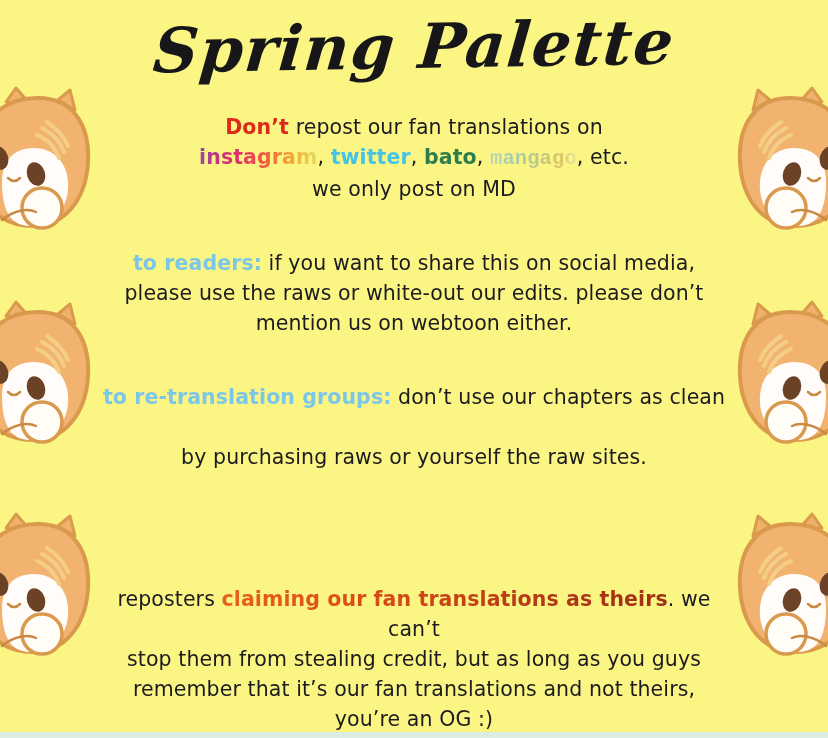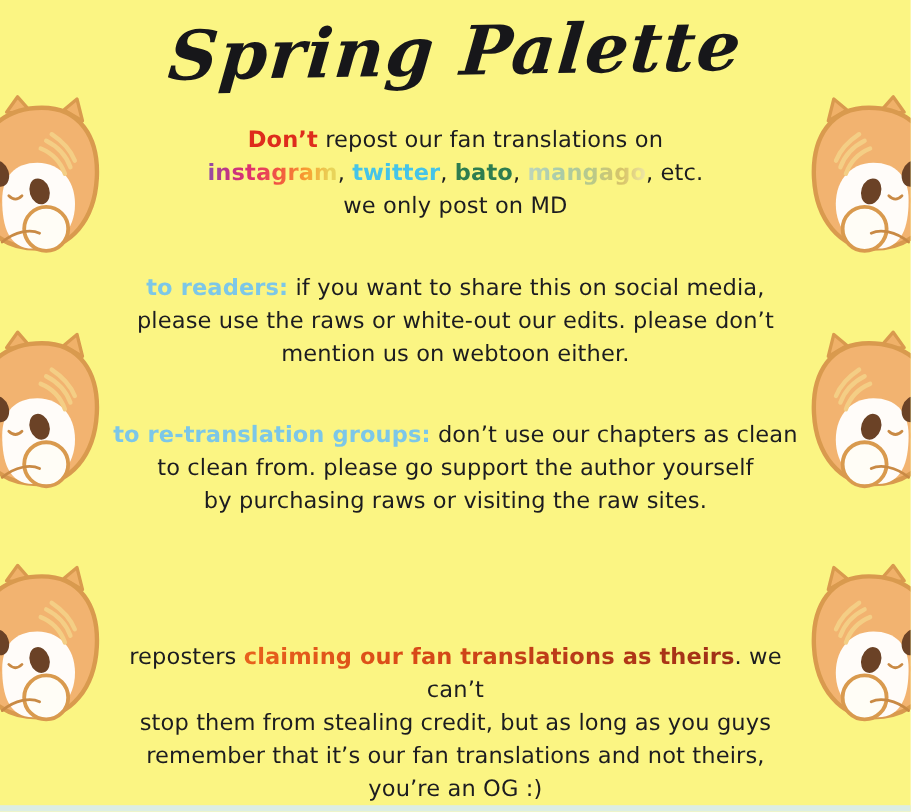--- a/index.html
+++ b/index.html
@@ -87,20 +87,21 @@
     -webkit-background-clip: text;
     color: transparent;
     -webkit-text-fill-color: transparent;
   }
   .ig {
     background-image: linear-gradient(95deg,#8E4FA8 0%,#C13584 16%,#E1306C 34%,#F2593F 56%,#F8A030 76%,#E8D45A 94%);
     margin-top: 24px;
   }
   .mg {
     background-image: linear-gradient(95deg,#BFD6BC 0%,#A9CBA8 28%,#B8C98A 54%,#D8C468 80%,#EFE9A8 100%);
+    font-family: Liberation Mono, monospace;
   }
   .claim {
     background-image: linear-gradient(92deg,#E8621C 0%,#D94A17 34%,#B83A18 68%,#9E2F16 100%);
   }
 
   
   .cat {
     position: absolute;
     width: 128px;
     height: 150px;
@@ -253,22 +254,22 @@
     <p class="para">
       <span class="lbl" style="color: rgb(124, 199, 232); text-align: center;">to readers:</span><span> if you want to share this on social media,</span><br>
       <span>please use the raws or white-out our edits. please don’t</span><br>
       <span>mention us on webtoon either.</span>
     </p>
 
     <div class="gap-b"></div>
 
     <p class="para">
       <span class="lbl" style="color: rgb(124, 199, 232);">to re-translation groups:</span><span> don’t use our chapters as clean</span><br>
-      <span>to clean from. please go support the author yourself</span><br>
-      <span>by purchasing raws or visiting the raw sites.</span>
+      <br>
+      <span>by purchasing raws or yourself the raw sites.</span>
     </p>
 
     <div class="gap-c"></div>
 
     <p class="para">
       <br>
       <span>reposters </span><span class="claim">claiming our fan translations as theirs</span><span>. we can’t</span><br>
       <span>stop them from stealing credit, but as long as you guys</span><br>
       <span>remember that it’s our fan translations and not theirs,</span><br>
       <span>you’re an OG :)</span>

